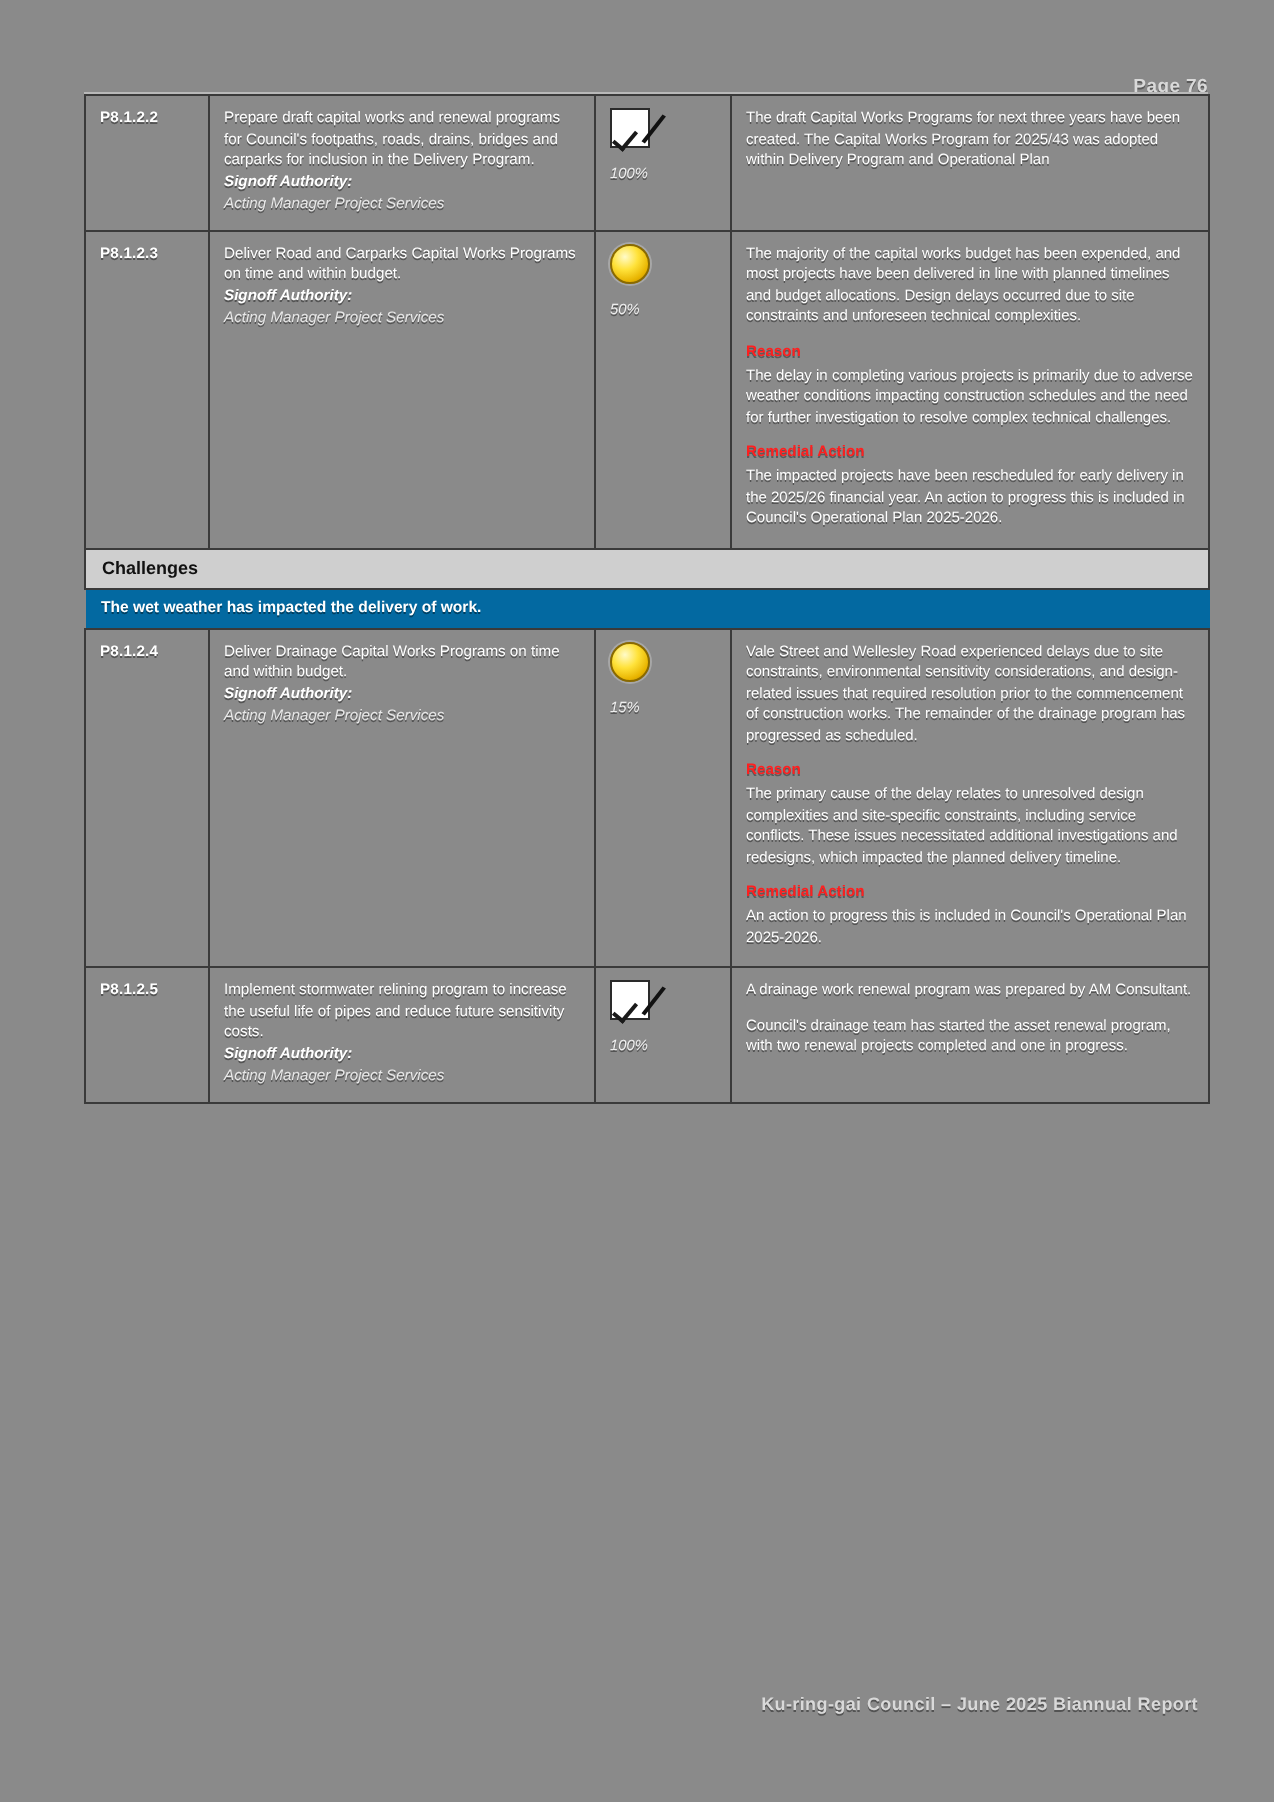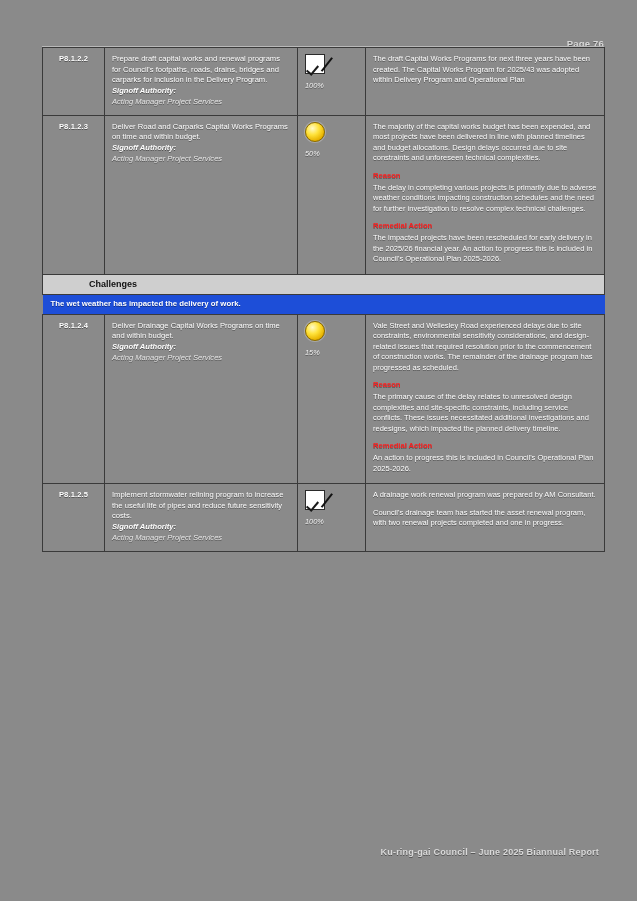--- a/index.html
+++ b/index.html
@@ -42,21 +42,20 @@
   }
   col.c-code{width:62px;}
   col.c-action{width:193px;}
   col.c-status{width:68px;}
   col.c-comment{width:239px;}
 
   .code{
     font-size:7.6px;font-weight:bold;color:#ffffff;
     letter-spacing:.1px;
     text-shadow:0 1px 0 rgba(0,0,0,.4);
-    text-align:center;
   }
   .action-text{
     font-size:7.6px;line-height:10.6px;color:#ffffff;
     text-shadow:0 1px 0 rgba(0,0,0,.4);
   }
   .signoff-label{
     margin-top:0;
     font-size:7.6px;font-weight:bold;font-style:italic;color:#ffffff;
     text-shadow:0 1px 0 rgba(0,0,0,.4);
   }
@@ -99,24 +98,23 @@
   }
 
   tr.section td{
     background:#cfcfcf;
     border:1px solid #3a3a3a;
     padding:4px 8px 5px 8px;
   }
   .section-title{
     font-size:9px;font-weight:bold;color:#111111;
     text-shadow:none;
-    margin-left:38px;
   }
   tr.section-body td{
-    background:#1d4ed8;border:none;border-left:none;border-right:none;
+    background:#0369a1;border:none;border-left:none;border-right:none;
     padding:4px 8px 6px 8px;
   }
   .section-body-text{
     font-size:7.8px;color:#ffffff;font-weight:bold;
     text-shadow:0 1px 0 rgba(0,0,0,.4);
   }
 
   .cmt-p{
     font-size:7.5px;line-height:10.5px;color:#ffffff;
     margin:0 0 7px 0;

